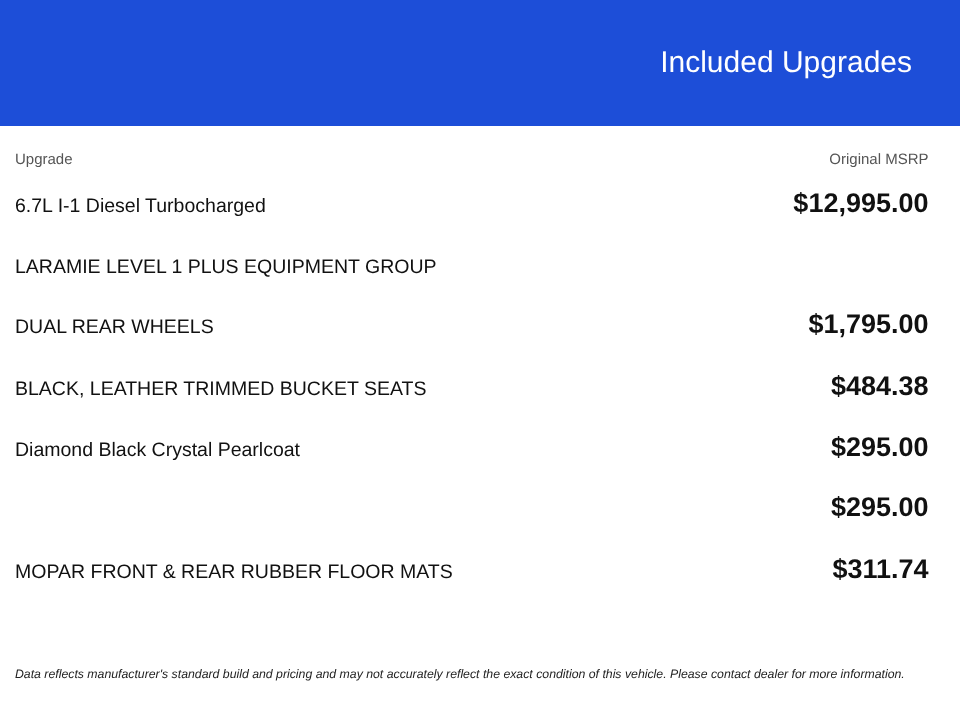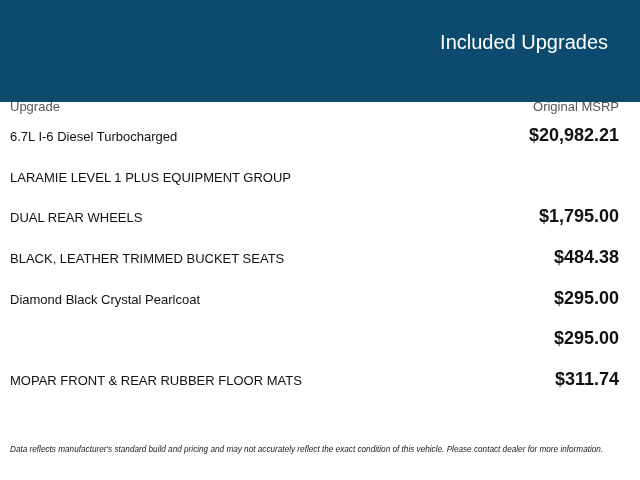--- a/index.html
+++ b/index.html
@@ -4,29 +4,29 @@
   <style>
     html, body { margin: 0; padding: 0; }
     body {
       width: 640px; height: 480px; overflow: hidden;
       background: #ffffff;
       font-family: "Liberation Sans", sans-serif;
       color: #111111;
       position: relative;
     }
     .header {
-      position: absolute; left: 0; top: 0; width: 640px; height: 102px;
-      background: #0c4a6e;
+      position: absolute; left: 0; top: 0; width: 640px; height: 84px;
+      background: #1d4ed8;
     }
     .header-title {
       position: absolute; right: 32px; top: 30px;
       color: #ffffff; font-size: 20px; line-height: 24px;
     }
     .col-head {
-      position: absolute; top: 100px; font-size: 13px; color: #555555; line-height: 13px;
+      position: absolute; top: 100px; font-size: 10px; color: #555555; line-height: 13px;
     }
     .col-head.left { left: 10px; }
     .col-head.right { right: 21px; }
     .rows { position: absolute; left: 0; top: 115px; width: 640px; }
     .row {
       position: relative; height: 40.7px;
     }
     .row .name {
       position: absolute; left: 10px; top: 14px;
       font-size: 13px; line-height: 15px; color: #111111;
@@ -46,22 +46,22 @@
 
 <div class="header">
   <div class="header-title">Included Upgrades</div>
 </div>
 
 <div class="col-head left">Upgrade</div>
 <div class="col-head right">Original MSRP</div>
 
 <div class="rows">
   <div class="row">
-    <span class="name">6.7L I-6 Diesel Turbocharged</span>
-    <span class="price">$20,982.21</span>
+    <span class="name">6.7L I-1 Diesel Turbocharged</span>
+    <span class="price">$12,995.00</span>
   </div>
   <div class="row">
     <span class="name">LARAMIE LEVEL 1 PLUS EQUIPMENT GROUP</span>
   </div>
   <div class="row">
     <span class="name">DUAL REAR WHEELS</span>
     <span class="price">$1,795.00</span>
   </div>
   <div class="row">
     <span class="name">BLACK, LEATHER TRIMMED BUCKET SEATS</span>

